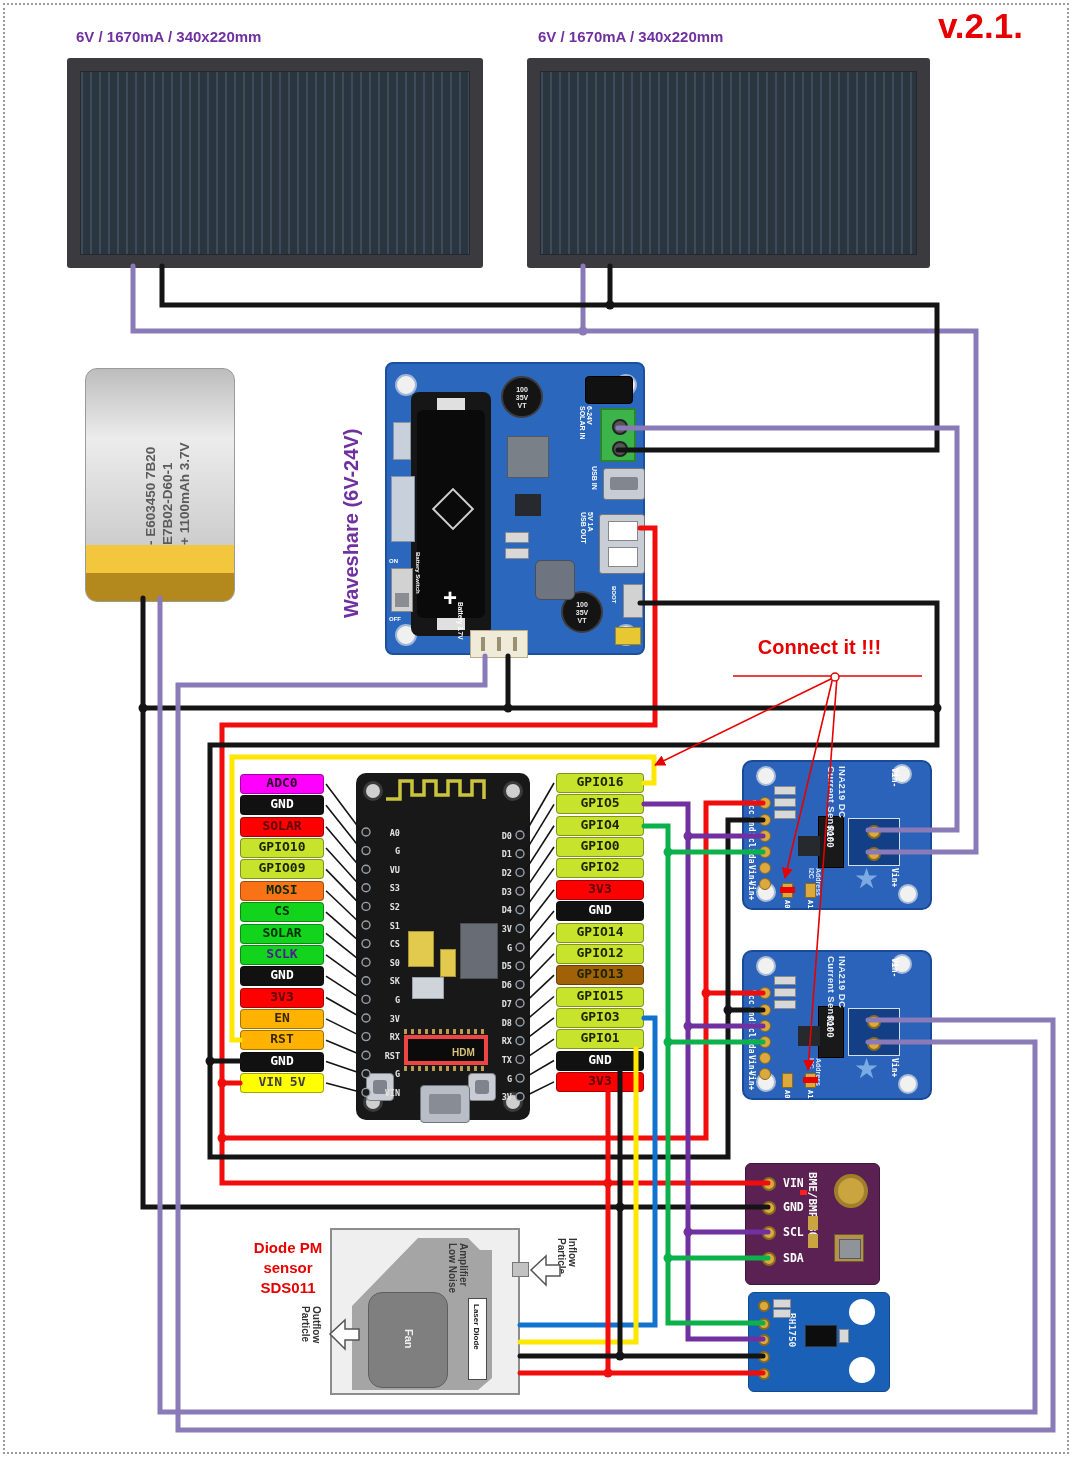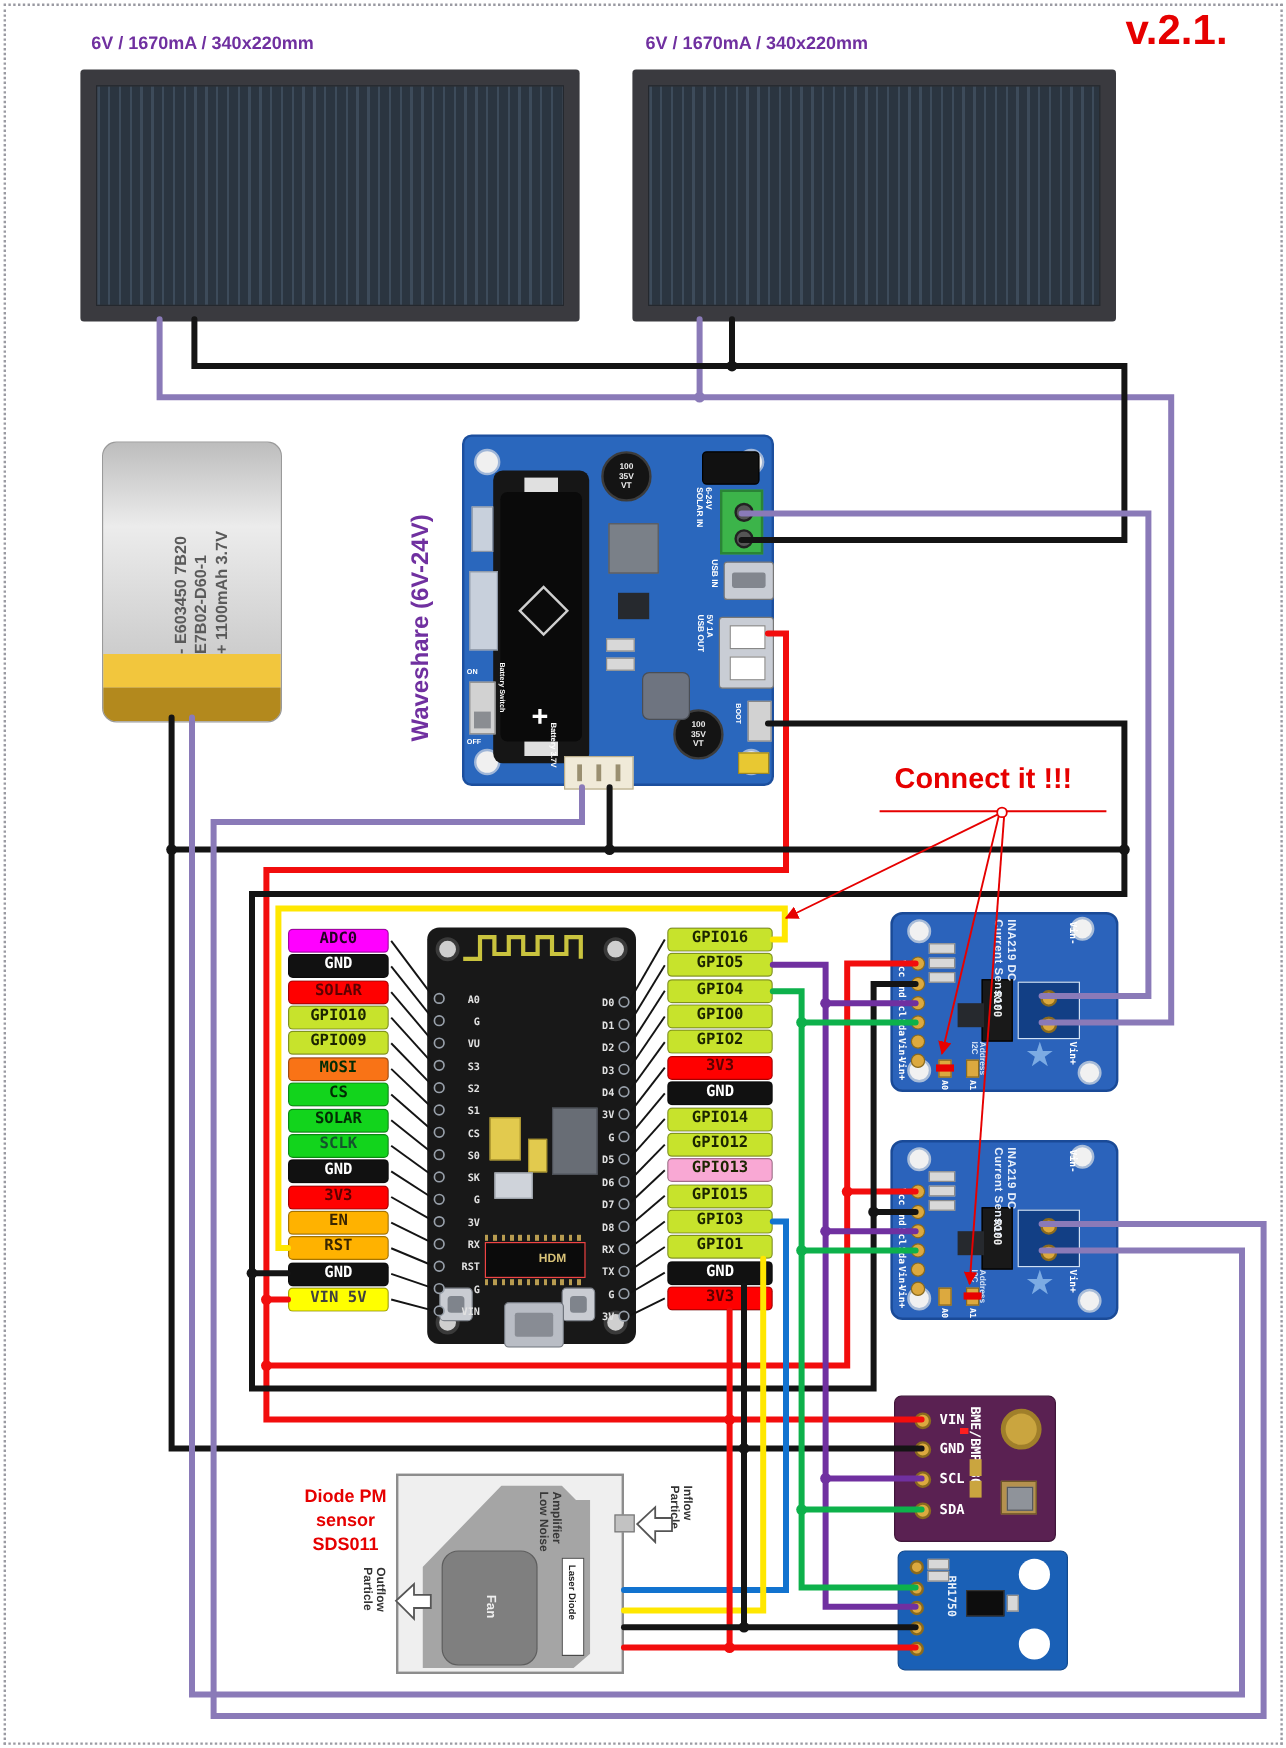--- a/index.html
+++ b/index.html
@@ -107,21 +107,21 @@
   <div class="abs" style="left:356px;top:773px;width:174px;height:347px;background:#181818;border-radius:10px;">
     <div class="abs" style="left:7px;top:8px;width:20px;height:20px;border-radius:50%;background:#cfcfcf;border:3px solid #3a3a3a;box-sizing:border-box;"></div>
     <div class="abs" style="left:147px;top:8px;width:20px;height:20px;border-radius:50%;background:#cfcfcf;border:3px solid #3a3a3a;box-sizing:border-box;"></div>
     <div class="abs" style="left:7px;top:319px;width:20px;height:20px;border-radius:50%;background:#cfcfcf;border:3px solid #3a3a3a;box-sizing:border-box;"></div>
     <div class="abs" style="left:147px;top:319px;width:20px;height:20px;border-radius:50%;background:#cfcfcf;border:3px solid #3a3a3a;box-sizing:border-box;"></div>
     <div class="abs" style="left:52px;top:158px;width:24px;height:34px;background:#e2ca4e;border:1px solid #a8922e;"></div>
     <div class="abs" style="left:84px;top:176px;width:14px;height:26px;background:#e2ca4e;border:1px solid #a8922e;"></div>
     <div class="abs" style="left:104px;top:150px;width:36px;height:54px;background:#686d75;border:1px solid #4a4e55;"></div>
     <div class="abs" style="left:56px;top:204px;width:30px;height:20px;background:#cfd3da;border:1px solid #9aa0a8;"></div>
     <div class="abs" style="left:48px;top:256px;width:84px;height:5px;background:repeating-linear-gradient(90deg,#b89c50 0 3px,transparent 3px 7px);"></div>
-    <div class="abs" style="left:48px;top:262px;width:84px;height:30px;background:#0b0b0b;border:1px solid #ef4444;box-sizing:border-box;">
+    <div class="abs" style="left:48px;top:262px;width:84px;height:30px;background:#0b0b0b;border:4px solid #ef4444;box-sizing:border-box;">
       <div class="abs" style="left:44px;top:8px;color:#d8c278;font:bold 10px 'Liberation Sans',sans-serif;">HDM</div>
     </div>
     <div class="abs" style="left:48px;top:293px;width:84px;height:5px;background:repeating-linear-gradient(90deg,#b89c50 0 3px,transparent 3px 7px);"></div>
     <div class="abs" style="left:10px;top:300px;width:26px;height:26px;background:#c9ccd2;border:1px solid #7f848c;border-radius:4px;">
       <div class="abs" style="left:6px;top:6px;width:14px;height:14px;background:#7f848c;border-radius:3px;"></div>
     </div>
     <div class="abs" style="left:112px;top:300px;width:26px;height:26px;background:#c9ccd2;border:1px solid #7f848c;border-radius:4px;">
       <div class="abs" style="left:6px;top:6px;width:14px;height:14px;background:#7f848c;border-radius:3px;"></div>
     </div>
     <div class="abs" style="left:64px;top:312px;width:48px;height:36px;background:#b9bdc5;border:1px solid #6f747c;border-radius:4px;">
@@ -183,21 +183,21 @@
   <div class="abs" style="left:512px;top:1262px;width:15px;height:13px;background:#c2c2c2;border:1px solid #777;"></div>
   <div class="abs vlr" style="left:556px;top:1238px;height:74px;font:bold 10px 'Liberation Sans',sans-serif;color:#333;">
     <div>Particle</div>
     <div>Inflow</div>
   </div>
   <div class="abs vlr" style="left:300px;top:1306px;height:88px;font:bold 10px 'Liberation Sans',sans-serif;color:#333;">
     <div>Particle</div>
     <div>Outflow</div>
   </div>
 
-  <div class="abs redtxt" style="left:712px;top:636px;width:215px;text-align:center;font-size:24px;">Connect it !!!</div>
+  <div class="abs redtxt" style="left:712px;top:636px;width:215px;text-align:center;font-size:20px;">Connect it !!!</div>
 
   <svg id="wire-layer" width="1072" height="1457" viewBox="0 0 1072 1457">
       <path d="M386,799 H400 V781 H412 V795 H424 V781 H436 V795 H448 V781 H460 V795 H472 V781 H484 V799" fill="none" stroke="#c9c33e" stroke-width="3.5"></path>
       <path d="M560,1265 L546,1265 L546,1256 L531,1270 L546,1285 L546,1276 L560,1276 Z" fill="#fff" stroke="#555" stroke-width="1.5"></path>
       <path d="M359,1329 L345,1329 L345,1320 L330,1334 L345,1349 L345,1340 L359,1340 Z" fill="#fff" stroke="#555" stroke-width="1.5"></path>
       <line x1="326" y1="784" x2="362" y2="832" stroke="#141414" stroke-width="1.6"></line>
       <line x1="524" y1="835" x2="554" y2="783" stroke="#141414" stroke-width="1.6"></line>
       <circle cx="366" cy="832" r="4" fill="#1c1c1c" stroke="#98a0aa" stroke-width="1.4"></circle>
       <circle cx="520" cy="835" r="4" fill="#1c1c1c" stroke="#98a0aa" stroke-width="1.4"></circle>
       <text x="400" y="835.5" text-anchor="end" class="silk">A0</text>
@@ -350,37 +350,37 @@
       <circle cx="835" cy="677" r="4" fill="#fff" stroke="#e60000" stroke-width="1.5"></circle>
     </svg>
 <div class="abs plabel" style="left: 240px; top: 774px; width: 84px; background: rgb(255, 0, 255); color: rgb(36, 0, 36);">ADC0</div>
     <div class="abs plabel" style="left: 240px; top: 795.4px; width: 84px; background: rgb(17, 17, 17); color: rgb(255, 255, 255);">GND</div>
     <div class="abs plabel" style="left: 240px; top: 816.7px; width: 84px; background: rgb(255, 0, 0); color: rgb(92, 0, 0);">SOLAR</div>
     <div class="abs plabel" style="left: 240px; top: 838px; width: 84px; background: rgb(199, 227, 44); color: rgb(28, 36, 0);">GPIO10</div>
     <div class="abs plabel" style="left: 240px; top: 859.4px; width: 84px; background: rgb(199, 227, 44); color: rgb(28, 36, 0);">GPIO09</div>
     <div class="abs plabel" style="left: 240px; top: 880.8px; width: 84px; background: #f97316; color: rgb(2, 43, 4);">MOSI</div>
     <div class="abs plabel" style="left: 240px; top: 902.1px; width: 84px; background: rgb(18, 212, 28); color: rgb(2, 43, 4);">CS</div>
     <div class="abs plabel" style="left: 240px; top: 923.5px; width: 84px; background: rgb(18, 212, 28); color: rgb(2, 43, 4);">SOLAR</div>
-    <div class="abs plabel" style="left: 240px; top: 944.8px; width: 84px; background: rgb(18, 212, 28); color: #14532d;">SCLK</div>
+    <div class="abs plabel" style="left: 240px; top: 944.8px; width: 84px; background: rgb(18, 212, 28); color: #4c1d95;">SCLK</div>
     <div class="abs plabel" style="left: 240px; top: 966.1px; width: 84px; background: rgb(17, 17, 17); color: rgb(255, 255, 255);">GND</div>
     <div class="abs plabel" style="left: 240px; top: 987.5px; width: 84px; background: rgb(255, 0, 0); color: rgb(92, 0, 0);">3V3</div>
     <div class="abs plabel" style="left: 240px; top: 1008.9px; width: 84px; background: rgb(255, 178, 0); color: rgb(58, 38, 0);">EN</div>
     <div class="abs plabel" style="left: 240px; top: 1030.2px; width: 84px; background: rgb(255, 178, 0); color: rgb(58, 38, 0);">RST</div>
     <div class="abs plabel" style="left: 240px; top: 1051.5px; width: 84px; background: rgb(17, 17, 17); color: rgb(255, 255, 255);">GND</div>
     <div class="abs plabel" style="left: 240px; top: 1072.9px; width: 84px; background: rgb(255, 255, 0); color: #404040;">VIN 5V</div>
     <div class="abs plabel" style="left: 556px; top: 773px; width: 88px; background: rgb(199, 227, 44); color: rgb(28, 36, 0);">GPIO16</div>
     <div class="abs plabel" style="left: 556px; top: 794.4px; width: 88px; background: rgb(199, 227, 44); color: rgb(28, 36, 0);">GPIO5</div>
     <div class="abs plabel" style="left: 556px; top: 815.7px; width: 88px; background: rgb(199, 227, 44); color: rgb(28, 36, 0);">GPIO4</div>
     <div class="abs plabel" style="left: 556px; top: 837px; width: 88px; background: rgb(199, 227, 44); color: rgb(28, 36, 0);">GPIO0</div>
     <div class="abs plabel" style="left: 556px; top: 858.4px; width: 88px; background: rgb(199, 227, 44); color: rgb(28, 36, 0);">GPIO2</div>
     <div class="abs plabel" style="left: 556px; top: 879.8px; width: 88px; background: rgb(255, 0, 0); color: rgb(92, 0, 0);">3V3</div>
     <div class="abs plabel" style="left: 556px; top: 901.1px; width: 88px; background: rgb(17, 17, 17); color: rgb(255, 255, 255);">GND</div>
     <div class="abs plabel" style="left: 556px; top: 922.5px; width: 88px; background: rgb(199, 227, 44); color: rgb(28, 36, 0);">GPIO14</div>
     <div class="abs plabel" style="left: 556px; top: 943.8px; width: 88px; background: rgb(199, 227, 44); color: rgb(28, 36, 0);">GPIO12</div>
-    <div class="abs plabel" style="left: 556px; top: 965.1px; width: 88px; background: #f9a8d4; color: rgb(28, 36, 0);">GPIO13</div>
+    <div class="abs plabel" style="left: 556px; top: 965.1px; width: 88px; background: #a16207; color: rgb(28, 36, 0);">GPIO13</div>
     <div class="abs plabel" style="left: 556px; top: 986.5px; width: 88px; background: rgb(199, 227, 44); color: rgb(28, 36, 0);">GPIO15</div>
     <div class="abs plabel" style="left: 556px; top: 1007.9px; width: 88px; background: rgb(199, 227, 44); color: rgb(28, 36, 0);">GPIO3</div>
     <div class="abs plabel" style="left: 556px; top: 1029.2px; width: 88px; background: rgb(199, 227, 44); color: rgb(28, 36, 0);">GPIO1</div>
     <div class="abs plabel" style="left: 556px; top: 1050.5px; width: 88px; background: rgb(17, 17, 17); color: rgb(255, 255, 255);">GND</div>
     <div class="abs plabel" style="left: 556px; top: 1071.9px; width: 88px; background: rgb(255, 0, 0); color: rgb(92, 0, 0);">3V3</div>
     <div class="abs" style="left: 742px; top: 760px; width: 190px; height: 150px; background: rgb(43, 99, 187); border: 2px solid rgb(26, 74, 151); border-radius: 10px; box-sizing: border-box;">
       <div class="abs" style="left: 12px; top: 4px; width: 20px; height: 20px; border-radius: 50%; background: rgb(241, 241, 241); border: 2px solid rgb(168, 188, 216); box-sizing: border-box;"></div>
       <div class="abs" style="left: 148px; top: 2px; width: 20px; height: 20px; border-radius: 50%; background: rgb(241, 241, 241); border: 2px solid rgb(168, 188, 216); box-sizing: border-box;"></div>
       <div class="abs" style="left: 12px; top: 120px; width: 20px; height: 20px; border-radius: 50%; background: rgb(241, 241, 241); border: 2px solid rgb(168, 188, 216); box-sizing: border-box;"></div>
       <div class="abs" style="left: 154px; top: 122px; width: 20px; height: 20px; border-radius: 50%; background: rgb(241, 241, 241); border: 2px solid rgb(168, 188, 216); box-sizing: border-box;"></div>

